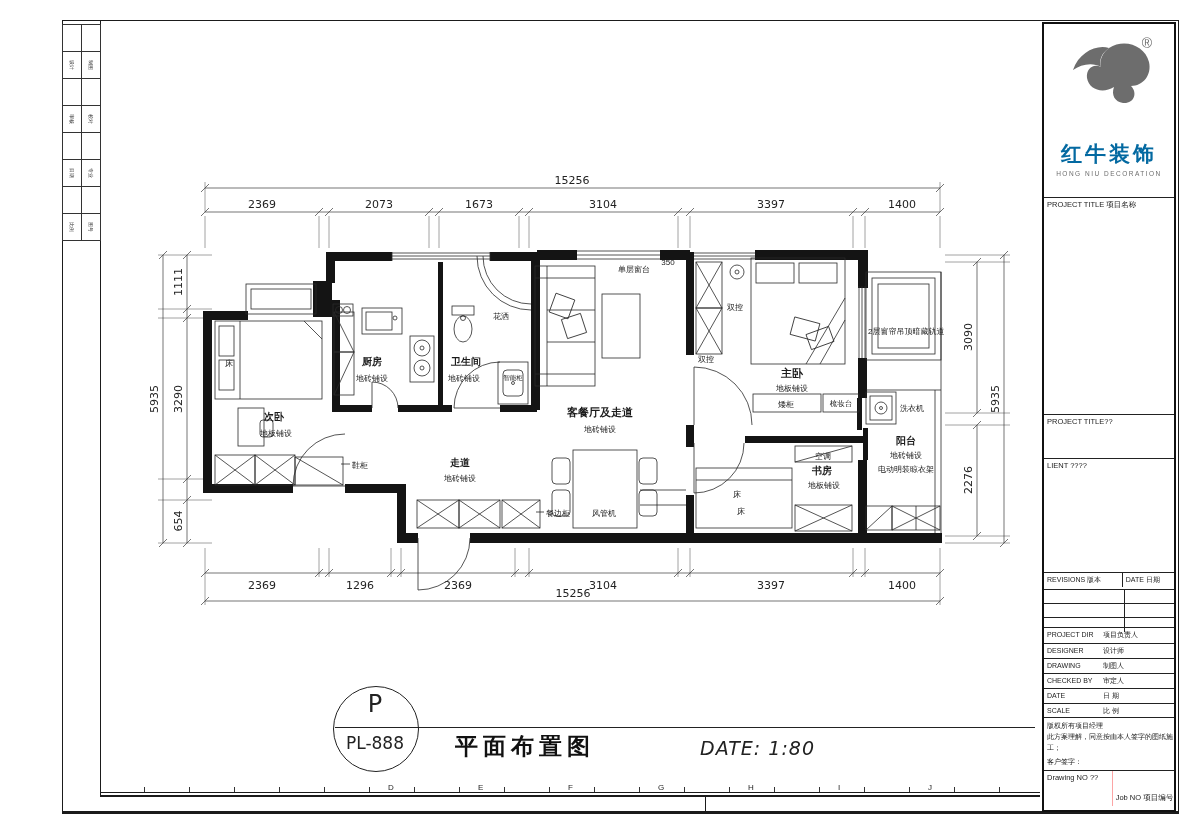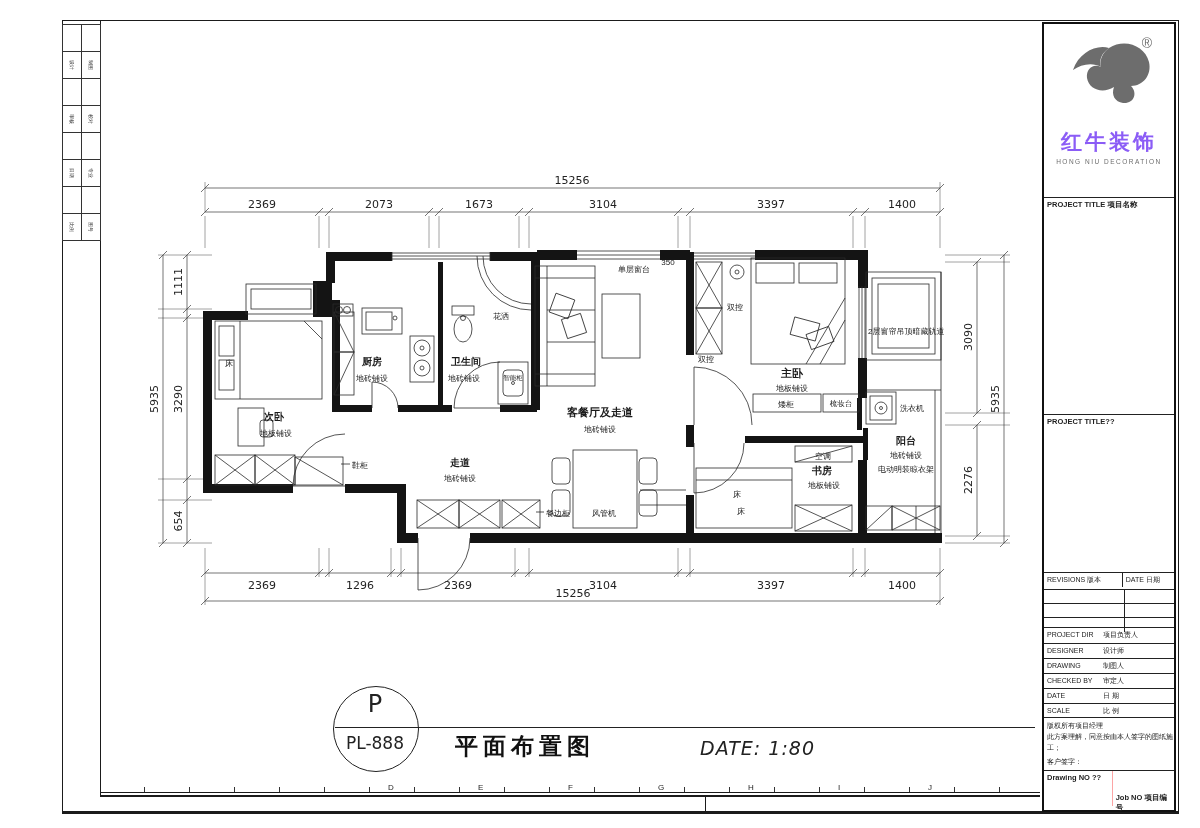--- a/index.html
+++ b/index.html
@@ -21,24 +21,24 @@
   .ta-s{text-anchor:start;}
   
   #side-strip{left:62px;top:24px;width:37px;border:1px solid #333;border-bottom:none;}
   .strip-row{display:flex;height:26px;border-bottom:1px solid #333;}
   .strip-cell{flex:1;display:flex;align-items:center;justify-content:center;border-right:1px solid #333;overflow:hidden;}
   .strip-cell:last-child{border-right:none;}
   .strip-txt{font-size:5px;color:#333;transform:rotate(90deg);white-space:nowrap;}
   
   #titleblock{left:1042px;top:22px;width:130px;height:786px;border:2px solid #111;background:#fff;}
   .tb-sec{position:absolute;left:0;width:100%;box-sizing:border-box;border-top:1px solid #222;}
-  .tb-label{font-size:7.5px;color:#222;padding:2px 0 0 3px;font-weight:bold;}
+  .tb-label{font-size:7.5px;color:#222;padding:2px 0 0 3px;}
   .tb-en{display:inline-block;width:56px;}
   .logo-wrap{position:absolute;top:0;left:0;width:100%;height:173px;text-align:center;}
-  .brand-cn{font-size:21px;font-weight:bold;color:#8b5cf6;letter-spacing:3px;margin-top:0;}
+  .brand-cn{font-size:21px;font-weight:bold;color:#0369a1;letter-spacing:3px;margin-top:12px;}
   .brand-en{font-size:6.5px;color:#6d6d6d;letter-spacing:1.5px;margin-top:2px;}
   .rev-head{display:flex;font-size:7px;}
   .rev-head>div{padding:2px 0 0 3px;}
   .rev-col-l{width:62%;border-right:1px solid #222;box-sizing:border-box;height:14px;}
   .rev-col-r{width:38%;height:14px;}
   .rev-row{display:flex;height:13px;border-top:1px solid #222;}
   .info-row{height:15px;border-top:1px solid #222;font-size:7px;padding:2px 0 0 3px;box-sizing:border-box;}
   .disc{font-size:7px;line-height:1.55;padding:3px 0 0 3px;}
   .bot-split{display:flex;height:100%;}
   .bot-l{width:54%;border-right:1px solid #fca5a5;box-sizing:border-box;}
@@ -358,20 +358,23 @@
       <div class="brand-cn">红牛装饰</div>
       <div class="brand-en">HONG NIU DECORATION</div>
     </div>
 
     <div class="tb-sec" style="top:173px;height:217px">
       <div class="tb-label">PROJECT TITLE 项目名称</div>
     </div>
     <div class="tb-sec" style="top:390px;height:44px">
       <div class="tb-label">PROJECT TITLE??</div>
     </div>
+    <div class="tb-sec" style="top:434px;height:44px">
+      <div class="tb-label">LIENT ????</div>
+    </div>
 
     <div class="tb-sec" style="top:548px;height:55px">
       <div class="rev-head">
         <div class="rev-col-l">REVISIONS 版本</div>
         <div class="rev-col-r">DATE 日期</div>
       </div>
       <div class="rev-row">
           <div class="rev-col-l"></div>
           <div class="rev-col-r"></div>
         </div>

